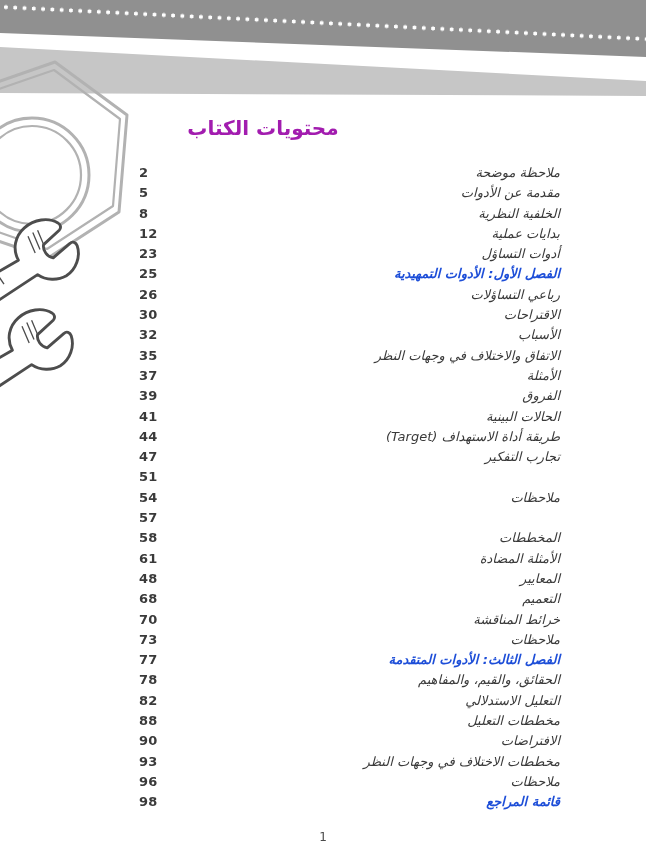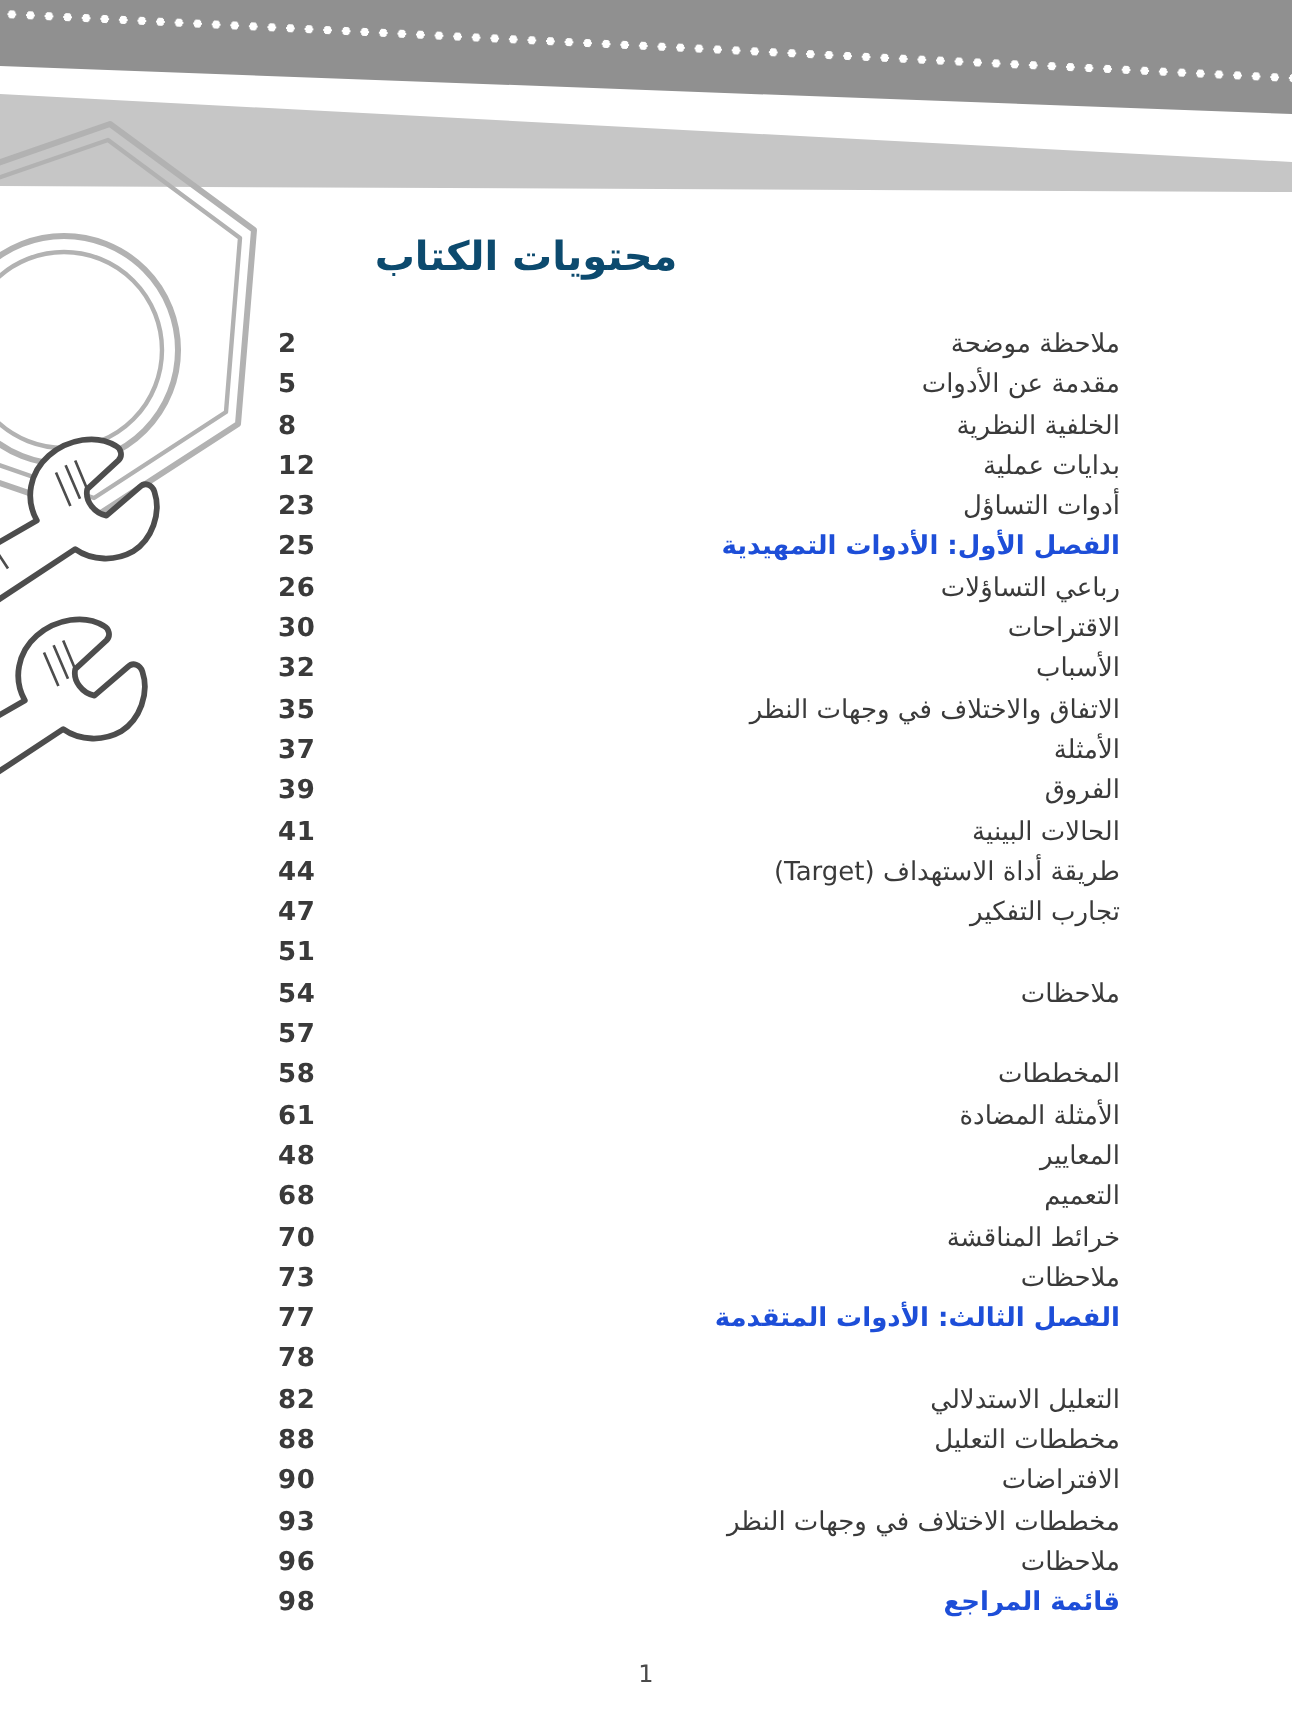--- a/index.html
+++ b/index.html
@@ -30,34 +30,34 @@
     z-index:1;
   }
   
   .sketch{
     position:absolute;left:0;top:55px;width:170px;height:390px;z-index:3;
     pointer-events:none;
   }
   
   .page-title{
     position:absolute;left:0;top:116px;width:526px;
-    text-align:center;font-size:20px;font-weight:bold;color:#0c4a6e;
+    text-align:center;font-size:20px;font-weight:bold;color:#a21caf;
     z-index:4;margin:0;
   }
   
   .toc{
     position:absolute;top:163px;left:139px;width:421px;
     direction:rtl;z-index:4;
   }
   .toc-row{
     display:flex;align-items:baseline;
     height:20.3px;font-size:13px;line-height:20.3px;
     color:#3a3a3a;white-space:nowrap;
   }
-  .toc-row .label{flex:0 0 auto;padding-left:4px;}
+  .toc-row .label{flex:0 0 auto;padding-left:4px;font-style:italic;}
   .toc-row .leader{
     flex:1 1 auto;height:14px;align-self:flex-end;margin-bottom:1px;
     background-image:radial-gradient(circle 0.8px at 50% 50%, #3f3f3f 95%, rgba(0,0,0,0) 100%);
     background-size:3.2px 14px;background-position:0 9px;background-repeat:repeat-x;
   }
   .toc-row .num{flex:0 0 auto;font-weight:bold;padding-right:3px;letter-spacing:.3px;}
   .toc-row.bold .label{font-weight:bold;color:#1d4ed8;}
   
   .footer-page-number{
     position:absolute;left:0;top:830px;width:646px;text-align:center;
@@ -211,20 +211,21 @@
     <span class="label">ملاحظات</span>
     <span class="leader"></span>
     <span class="num">73</span>
   </div>
     <div class="toc-row bold">
     <span class="label">الفصل الثالث: الأدوات المتقدمة</span>
     <span class="leader"></span>
     <span class="num">77</span>
   </div>
     <div class="toc-row">
+    <span class="label">الحقائق، والقيم، والمفاهيم</span>
     <span class="leader"></span>
     <span class="num">78</span>
   </div>
     <div class="toc-row">
     <span class="label">التعليل الاستدلالي</span>
     <span class="leader"></span>
     <span class="num">82</span>
   </div>
     <div class="toc-row">
     <span class="label">مخططات التعليل</span>

